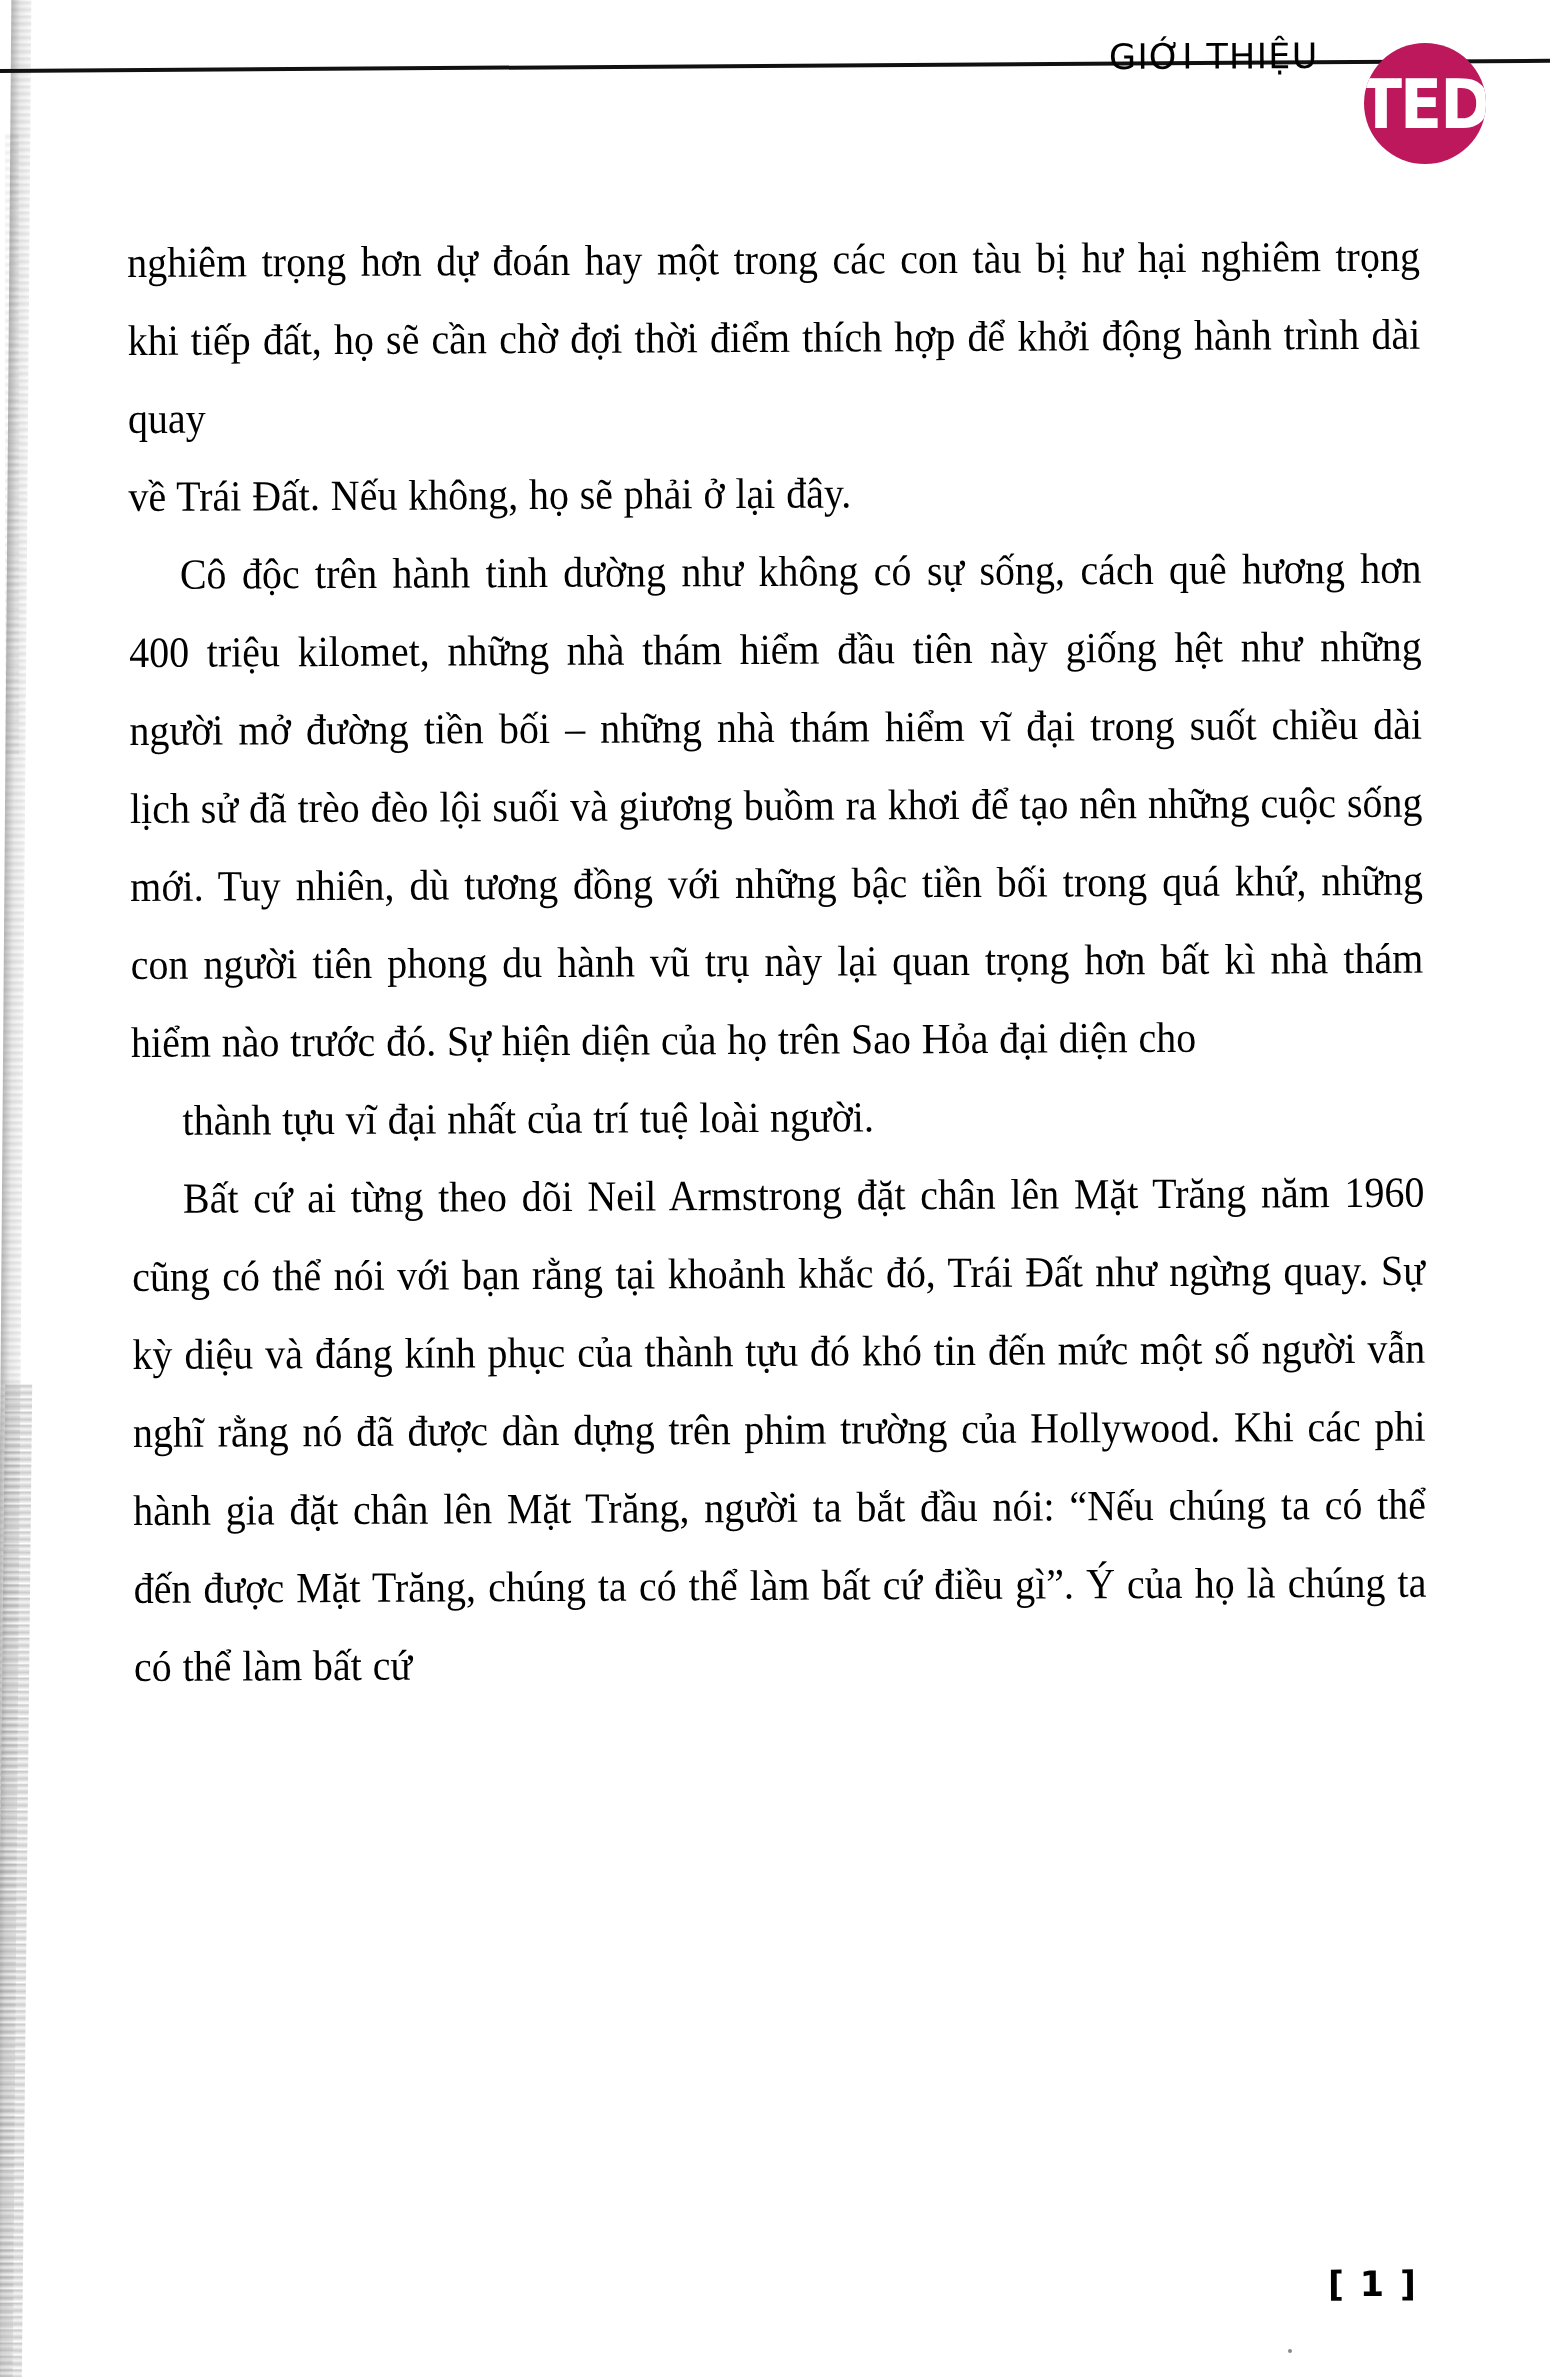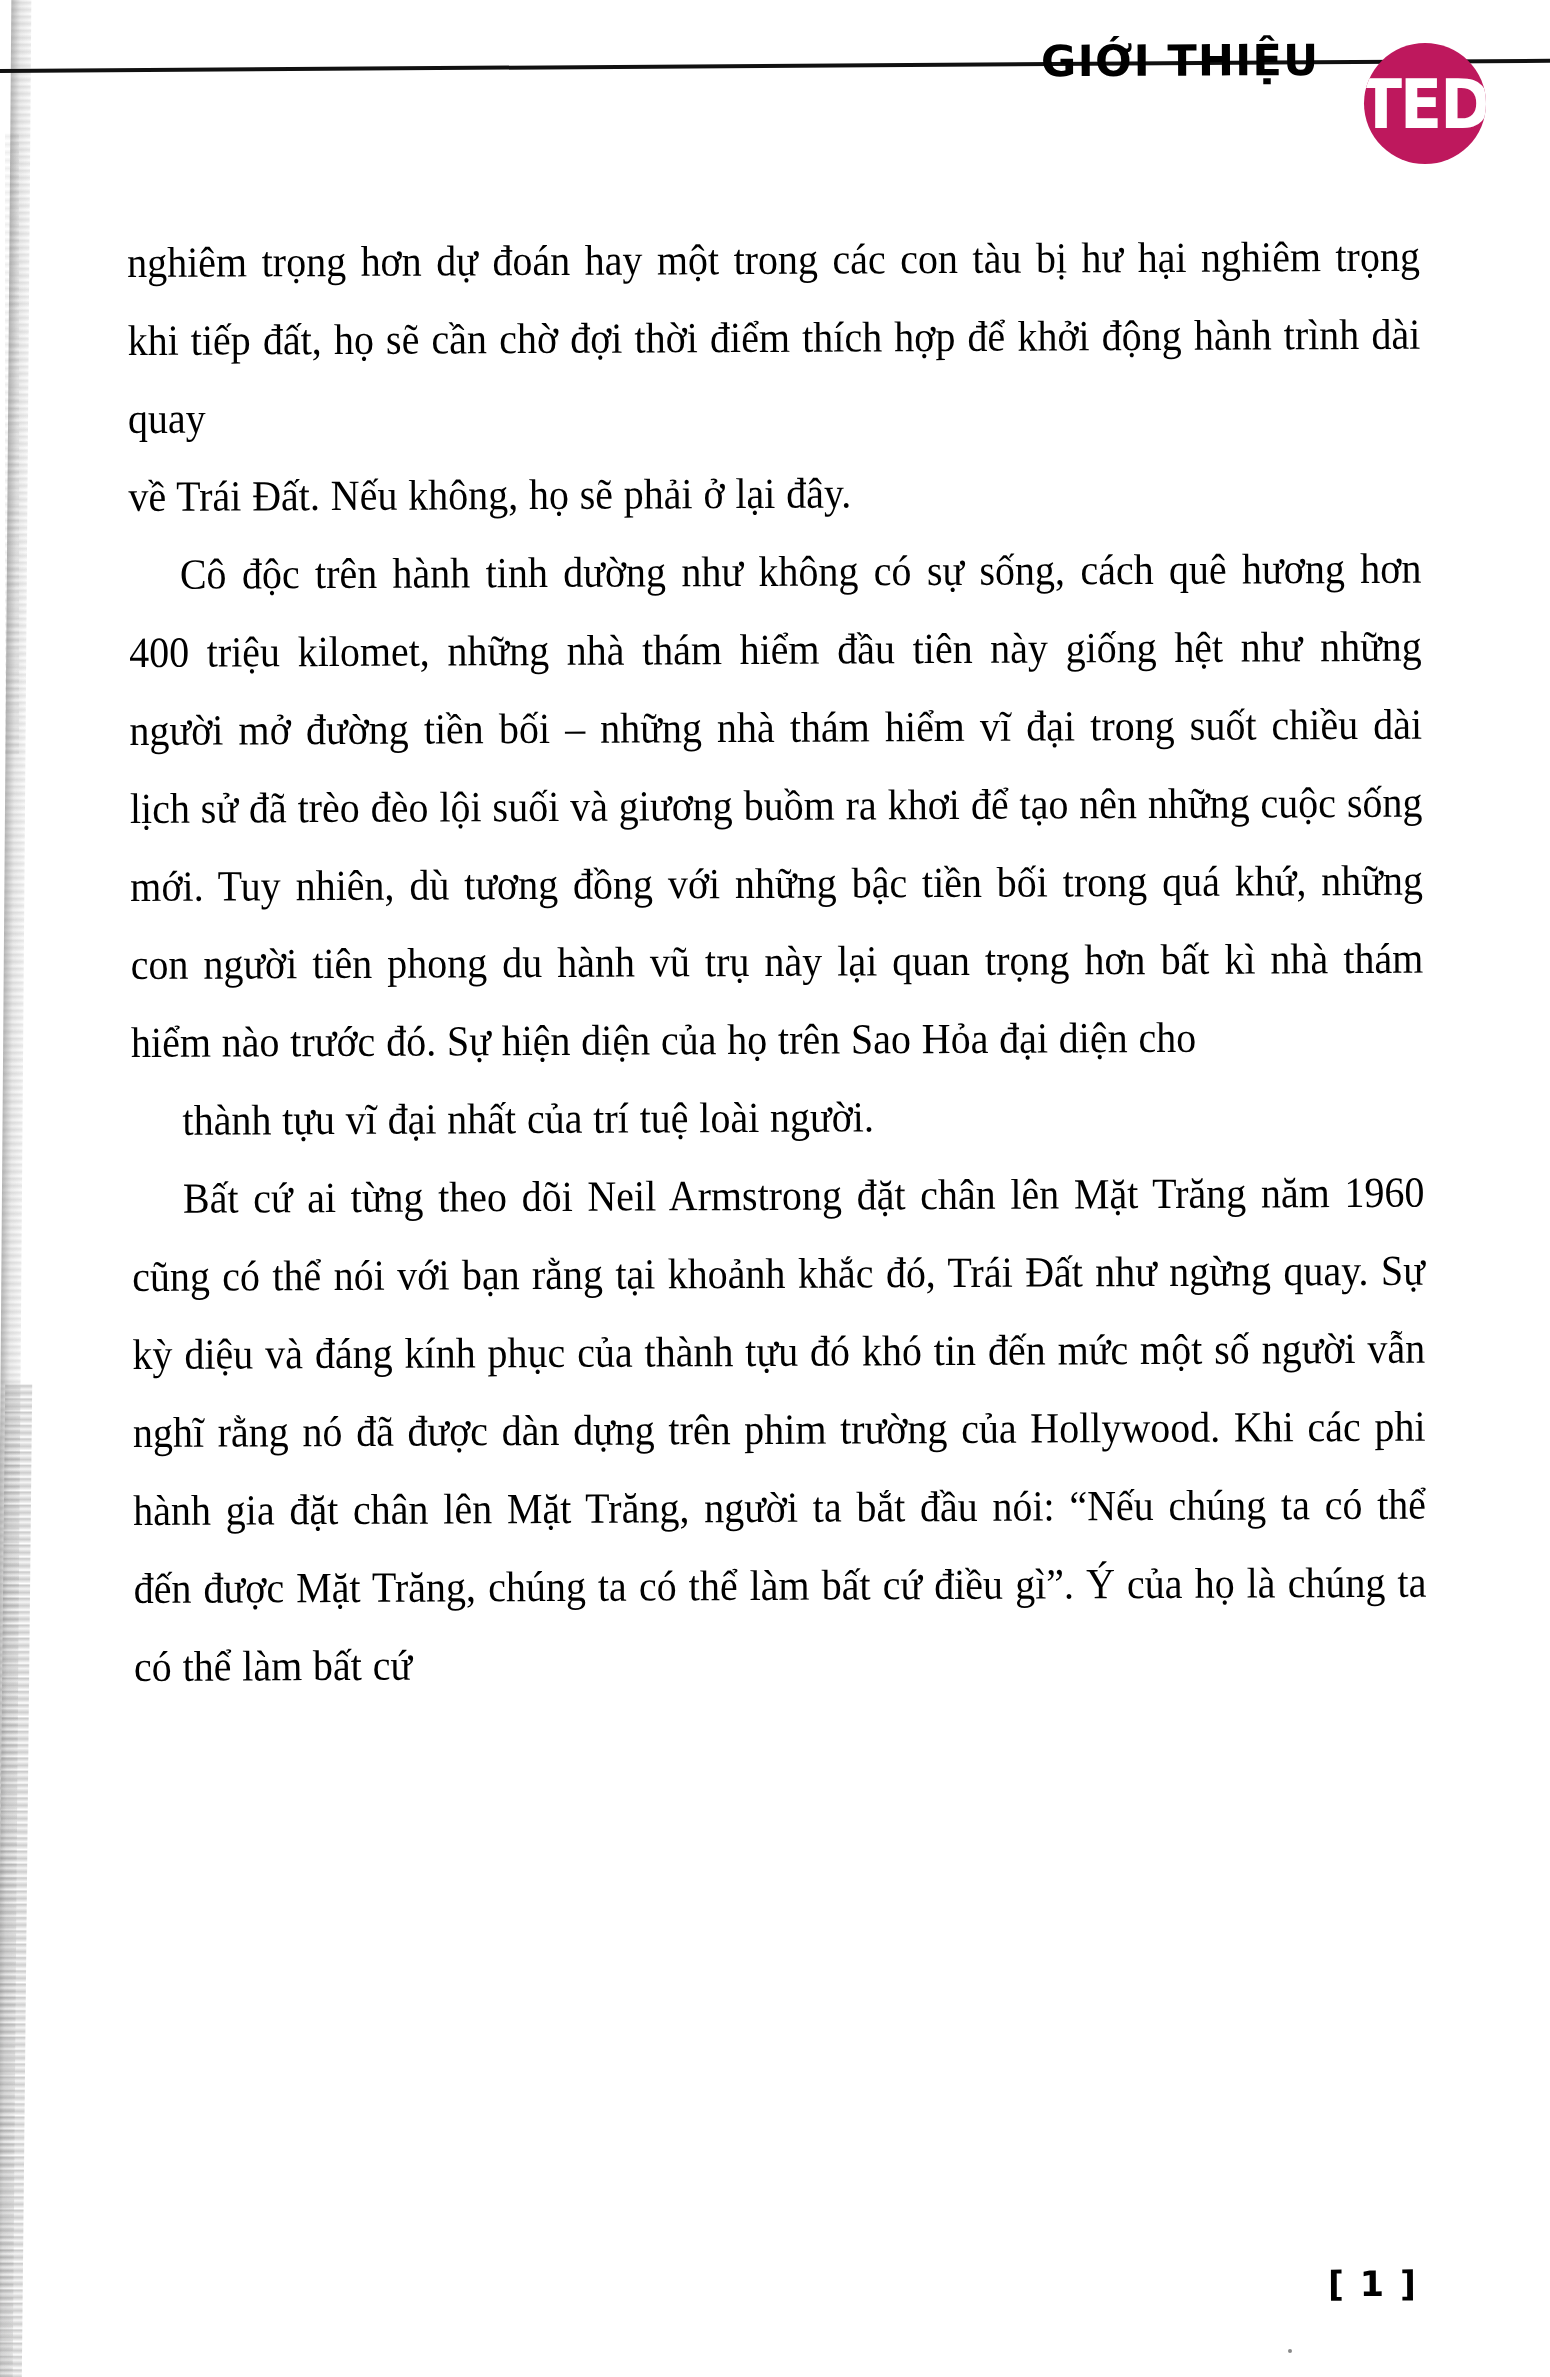--- a/index.html
+++ b/index.html
@@ -93,22 +93,22 @@
     top: 0;
     width: 1551px;
     height: 186px;
   }
 
   .header-title {
     position: absolute;
     right: 232px;
     top: 39px;
     font-family: "DejaVu Sans", "Liberation Sans", sans-serif;
-    font-weight: bold;
-    font-size: 43px;
+    font-weight: normal;
+    font-size: 35px;
     letter-spacing: 1.3px;
     line-height: 1;
     white-space: nowrap;
     transform: rotate(-0.25deg);
     transform-origin: right center;
     text-align: center;
   }
 
   .header-rule {
     position: absolute;

